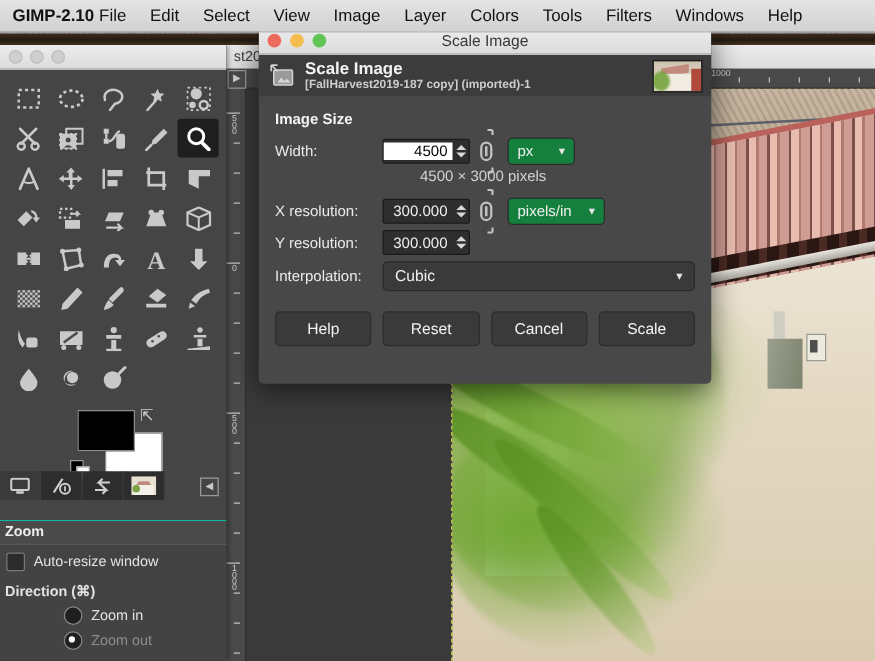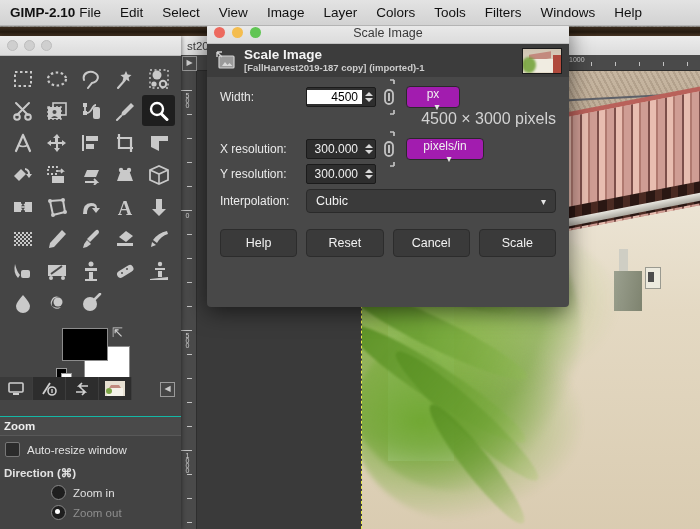--- a/index.html
+++ b/index.html
@@ -181,26 +181,26 @@
     display:flex;align-items:center;box-sizing:border-box;}
   .spin .val{flex:1 1 auto;padding:0 4px;font-size:12px;color:#f0f0f0;white-space:nowrap;text-align:right;}
   .spin .val.sel{background:#ffffff;color:#000;}
   .spin .arrows{width:13px;height:100%;display:flex;flex-direction:column;
     align-items:center;justify-content:center;gap:2px;flex:0 0 auto;}
   .spin .arrows span{border-left:4px solid transparent;border-right:4px solid transparent;display:block;}
   .spin .arrows .up{border-bottom:4px solid #d8d8d8;}
   .spin .arrows .dn{border-top:4px solid #d8d8d8;}
 
   .chainwrap{width:26px;display:flex;justify-content:center;align-items:center;}
-  .unitsel{height:22px;min-width:54px;background:#a21caf;border:1px solid #2a2a2a;border-radius:4px;
+  .unitsel{height:22px;min-width:54px;background:#15803d;border:1px solid #2a2a2a;border-radius:4px;
     display:flex;align-items:center;justify-content:space-between;padding:0 7px;box-sizing:border-box;
-    font-size:12px;color:#f0f0f0;flex-direction:column;}
+    font-size:12px;color:#f0f0f0;}
   .caret{margin-left:8px;color:#e6e6e6;font-size:10px;}
 
-  #pxinfo{font-size:16px;color:#d2d2d2;margin:-2px 0 10px 91px;text-align:right;}
+  #pxinfo{font-size:12px;color:#d2d2d2;margin:-2px 0 10px 116px;}
 
   #interp-row{display:flex;align-items:center;margin-top:4px;}
   #interp-label{width:86px;font-size:12px;}
   #interp-sel{flex:1 1 auto;height:24px;background:#3a3a3a;border:1px solid #2a2a2a;border-radius:4px;
     display:flex;align-items:center;justify-content:space-between;padding:0 9px;box-sizing:border-box;
     font-size:12.5px;color:#f2f2f2;}
 
   #dlg-buttons{display:flex;gap:9px;padding:16px 13px 0 13px;}
   .dbtn{flex:1 1 0;height:26px;background:#3a3a3a;border:1px solid #2c2c2c;border-radius:4px;
     display:flex;align-items:center;justify-content:center;
@@ -663,20 +663,21 @@
     </div>
     <div id="head-thumb">
       <div class="t-roof"></div>
         <div class="t-wall"></div>
         <div class="t-grn"></div>
         <div class="t-red"></div>
     </div>
   </div>
 
   <div id="dlg-body">
+    <div class="sec-title">Image Size</div>
 
     <div class="frow">
       <div class="flabel">Width:</div>
       <div class="spin">
         <div class="val sel">4500</div>
         <div class="arrows">
             <span class="up"></span>
             <span class="dn"></span>
           </div>
       </div>

